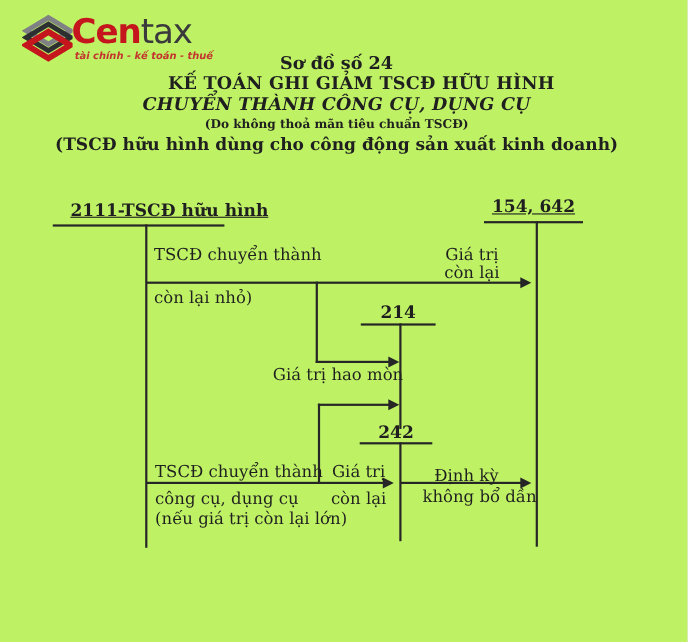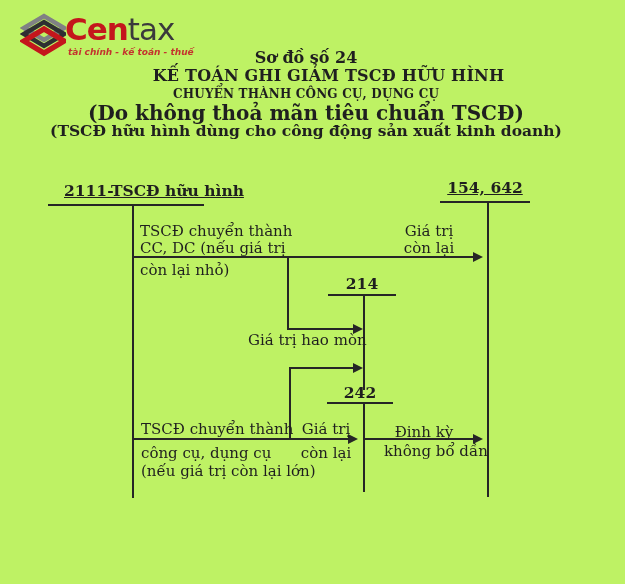--- a/index.html
+++ b/index.html
@@ -17,22 +17,22 @@
   .brand .cen{color:#c4161c;font-weight:bold;letter-spacing:-1px;}
   .brand .tax{color:#3a3a3c;font-weight:normal;letter-spacing:-1px;}
   .tagline{position:absolute;left:48px;top:41px;width:115px;
            font-family:"DejaVu Sans","Liberation Sans",sans-serif;
            font-style:italic;font-weight:bold;font-size:9px;color:#c4342e;
            white-space:nowrap;letter-spacing:0px;}
   
   .titles{position:absolute;left:0;top:48px;width:612px;text-align:center;font-weight:bold;}
   .t1{font-size:16px;line-height:19px;}
   .t2{font-size:16px;line-height:18px;letter-spacing:.2px;margin-left:45px;}
-  .t3{font-size:12px;line-height:19px;letter-spacing:.2px;}
-  .t4{font-size:20px;line-height:18px;}
+  .t3{font-size:16px;line-height:19px;letter-spacing:.2px;font-style:italic;}
+  .t4{font-size:11px;line-height:18px;}
   .t5{font-size:15.5px;line-height:17px;}
   
   .line{position:absolute;background:#262626;}
   .ah{position:absolute;width:0;height:0;
       border-top:5px solid transparent;border-bottom:5px solid transparent;
       border-left:10px solid #262626;}
   .lbl{position:absolute;font-size:15px;line-height:16px;white-space:nowrap;text-align:center;}
   .ctr{text-align:center;}
   .acct{font-weight:bold;text-decoration:underline;font-size:15.5px;}
 </style>
@@ -85,21 +85,20 @@
   <div class="line" style="left:289px;top:367px;width:2px;height:73px;"></div>
   <div class="line" style="left:289px;top:367px;width:66px;height:2px;"></div>
   <div class="ah" style="left:353px;top:363px;"></div>
 
   <div class="line" style="left:133px;top:438px;width:216px;height:2px;"></div>
   <div class="ah" style="left:348px;top:434px;"></div>
   <div class="line" style="left:364px;top:438px;width:110px;height:2px;"></div>
   <div class="ah" style="left:473px;top:434px;"></div>
 
   <div class="lbl" style="left:140px;top:223px;">TSCĐ chuyển thành</div>
-  <div class="lbl" style="left:140px;top:240px;">CC, DC (nếu giá trị</div>
   <div class="lbl" style="left:140px;top:262px;">còn lại nhỏ)</div>
 
   <div class="lbl ctr" style="left:398px;top:223px;width:62px;">Giá trị</div>
   <div class="lbl ctr" style="left:398px;top:240px;width:62px;">còn lại</div>
 
   <div class="lbl ctr" style="left:248px;top:332px;width:114px;text-align:center;">Giá trị hao mòn</div>
 
   <div class="lbl" style="left:141px;top:421px;">TSCĐ chuyển thành</div>
   <div class="lbl" style="left:141px;top:445px;">công cụ, dụng cụ</div>
   <div class="lbl" style="left:141px;top:463px;">(nếu giá trị còn lại lớn)</div>

